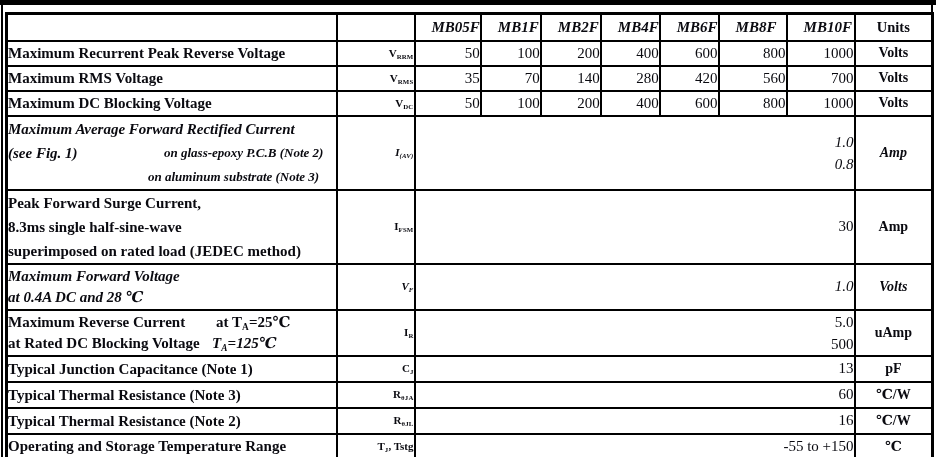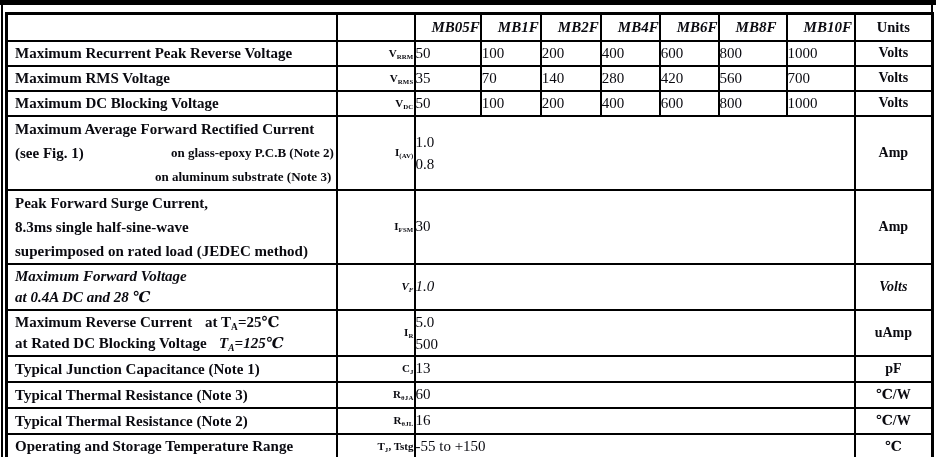--- a/index.html
+++ b/index.html
@@ -24,37 +24,37 @@
   col.c-m1{width:60px;}
   col.c-m2{width:60px;}
   col.c-m3{width:56px;}
   col.c-m4{width:58px;}
   col.c-m5{width:68px;}
   col.c-m6{width:68px;}
   col.c-units{width:78px;}
 
   tr.h-hdr{height:27px;}
   tr.h-s{height:25px;}
-  tr.h-iav{height:60px;}
+  tr.h-iav{height:60px;font-style:italic;}
   tr.h-ifsm{height:71px;}
   tr.h-vf{height:46px;font-style:italic;}
   tr.h-ir{height:44px;}
   tr.h-last{height:26px;}
 
   .lbl{
-    font-weight:bold;font-size:15px;padding-left:7px;text-align:left;
+    font-weight:bold;font-size:15px;text-align:left;
     line-height:18px;
   }
   .lbl .ln{position:relative;line-height:24px;white-space:nowrap;}
   .lbl .ln.tight{line-height:21px;}
   .sublbl{font-size:13px;}
   .abs-r{position:absolute;white-space:nowrap;}
   .sym{font-weight:bold;text-align:right;font-size:11px;white-space:nowrap;}
   sub.ss{font-size:0.62em;font-weight:bold;vertical-align:-0.28em;letter-spacing:0.2px;}
-  .val{text-align:left;font-size:15px;font-weight:normal;}
+  .val{text-align:right;font-size:15px;font-weight:normal;}
   .val .v-line{line-height:22px;}
   .unit{text-align:center;font-weight:bold;font-size:14px;white-space:nowrap;}
   .hm{font-weight:bold;font-style:italic;font-size:15px;padding-left:16px;}
   .hu{text-align:center;font-weight:bold;font-size:14.5px;}
 </style>
 </head>
 <body>
 
 <div class="top-bar"></div>
 <div class="page-edge-left"></div>
@@ -157,21 +157,21 @@
       <div class="ln tight">Maximum Forward Voltage</div>
       <div class="ln tight">at 0.4A DC and 28 ℃</div>
     </td>
     <td class="sym"><span>V</span><sub class="ss">F</sub></td>
     <td class="val" colspan="7">1.0</td>
     <td class="unit">Volts</td>
   </tr>
 
   <tr class="h-ir">
     <td class="lbl">
-      <div class="ln tight"><span>Maximum Reverse Current</span><span class="abs-r" style="left:190px;"><span>at T</span><sub class="ss">A</sub><span>=25℃</span></span></div>
+      <div class="ln tight"><span>Maximum Reverse Current</span><span class="abs-r" style="left:208px;"><span>at T</span><sub class="ss">A</sub><span>=25℃</span></span></div>
       <div class="ln tight"><span>at Rated DC Blocking Voltage</span><span class="abs-r" style="left:204px;font-style:italic;"><span>T</span><sub class="ss">A</sub><span>=125℃</span></span></div>
     </td>
     <td class="sym"><span>I</span><sub class="ss">R</sub></td>
     <td class="val" colspan="7">
       <div class="v-line">5.0</div>
       <div class="v-line">500</div>
     </td>
     <td class="unit">uAmp</td>
   </tr>
 

